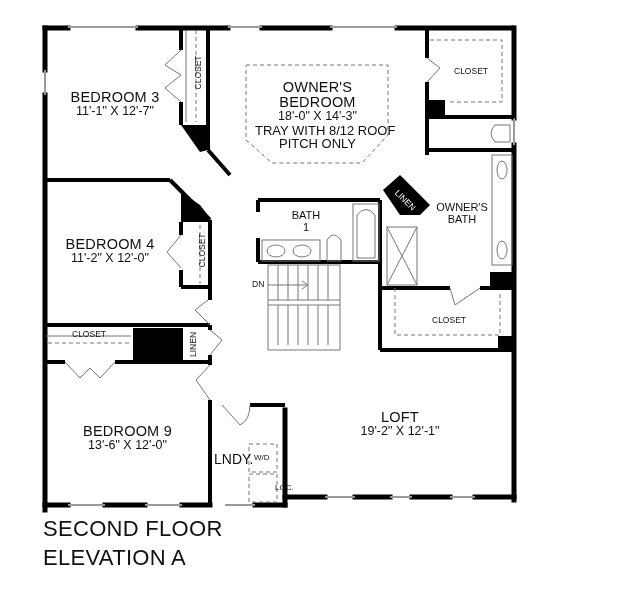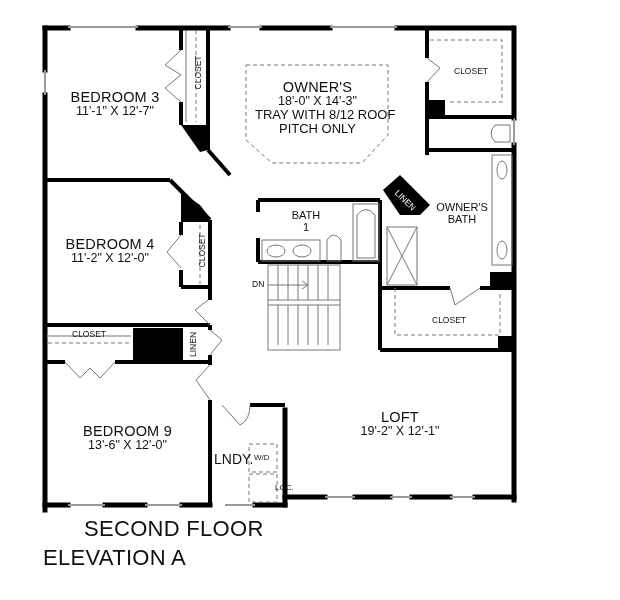--- a/index.html
+++ b/index.html
@@ -165,20 +165,21 @@
   </g>
 </svg>
 
 <div class="lbl" style="left:60px; top:90px; width:110px;">
   <div class="room-name">BEDROOM 3</div>
   <div class="room-dim">11'-1" X 12'-7"</div>
 </div>
 
 <div class="lbl" style="left:255px; top:80px; width:125px;">
   <div class="room-name">OWNER'S</div>
+  <div class="room-name">BEDROOM</div>
   <div class="room-dim">18'-0" X 14'-3"</div>
   <div class="note">TRAY WITH 8/12 ROOF</div>
   <div class="note">PITCH ONLY</div>
 </div>
 
 <div class="lbl" style="left:55px; top:237px; width:110px;">
   <div class="room-name">BEDROOM 4</div>
   <div class="room-dim">11'-2" X 12'-0"</div>
 </div>
 
@@ -209,14 +210,14 @@
 <div class="lbl tiny vert" style="left:183px; top:70px; width:30px;">CLOSET</div>
 <div class="lbl tiny" style="left:454px; top:67px;">CLOSET</div>
 <div class="lbl tiny vert" style="left:187px; top:248px; width:30px;">CLOSET</div>
 <div class="lbl tiny" style="left:72px; top:330px;">CLOSET</div>
 <div class="lbl tiny" style="left:432px; top:316px;">CLOSET</div>
 <div class="lbl tiny vert" style="left:178px; top:340px; width:30px;">LINEN</div>
 <div class="lbl tiny diag" style="left:390px; top:196px; width:30px; color:#fff; background:#000;">LINEN</div>
 
 <div class="lbl tiny" style="left:252px; top:280px;">DN</div>
 
-<div class="title" style="top:518px;margin-left:41px;">SECOND FLOOR</div>
+<div class="title" style="top:518px;">SECOND FLOOR</div>
 <div class="title" style="top:547px;">ELEVATION A</div>
 
 </body></html>

